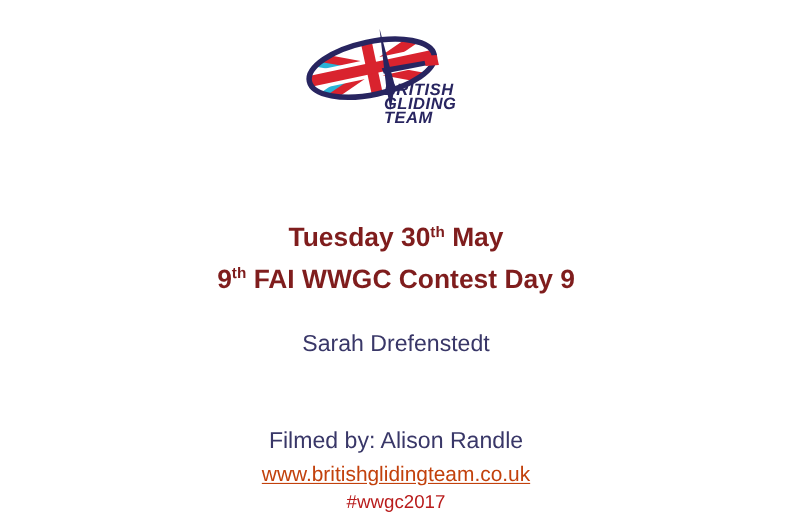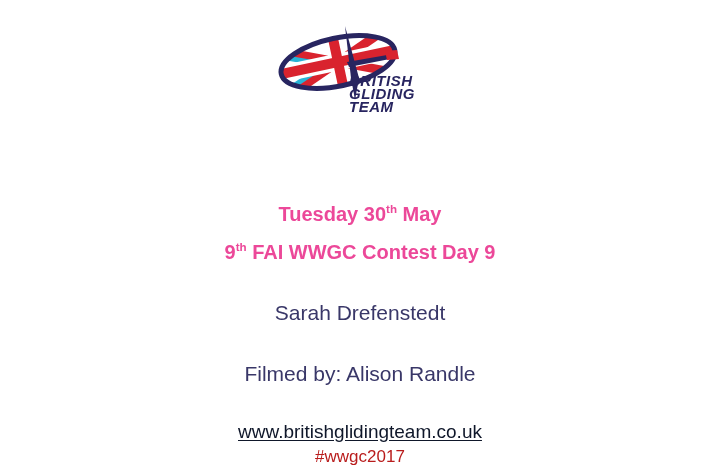--- a/index.html
+++ b/index.html
@@ -53,23 +53,23 @@
     line-height: 1.08;
     white-space: nowrap;
   }
 
   
   .subline {
     position: absolute;
     left: 0;
     width: 720px;
     text-align: center;
-    font-size: 20px;
+    font-size: 24px;
     font-weight: bold;
-    color: #ec4899;
+    color: #7f1d1d;
     white-space: nowrap;
   }
   .subline-1 { top: 203px; }
   .subline-2 { top: 241px; }
   .subline sup {
     font-size: 0.58em;
     vertical-align: super;
     line-height: 0;
     font-weight: bold;
   }
@@ -80,34 +80,34 @@
     left: 0;
     width: 720px;
     text-align: center;
     font-size: 21px;
     font-weight: normal;
     color: #393768;
     white-space: nowrap;
   }
   .bodyline-1 { top: 301px; }
   .bodyline-2 { top: 338px; }
-  .bodyline-3 { top: 362px; }
+  .bodyline-3 { top: 389px; }
 
   
   .url-line {
     position: absolute;
     top: 421px;
     left: 0;
     width: 720px;
     text-align: center;
     white-space: nowrap;
   }
   .url-link {
     font-size: 19px;
-    color: #0f172a;
+    color: #c2410c;
     text-decoration: underline;
     text-underline-offset: 2px;
     cursor: pointer;
   }
   .hashtag {
     position: absolute;
     top: 447px;
     left: 0;
     width: 720px;
     text-align: center;

